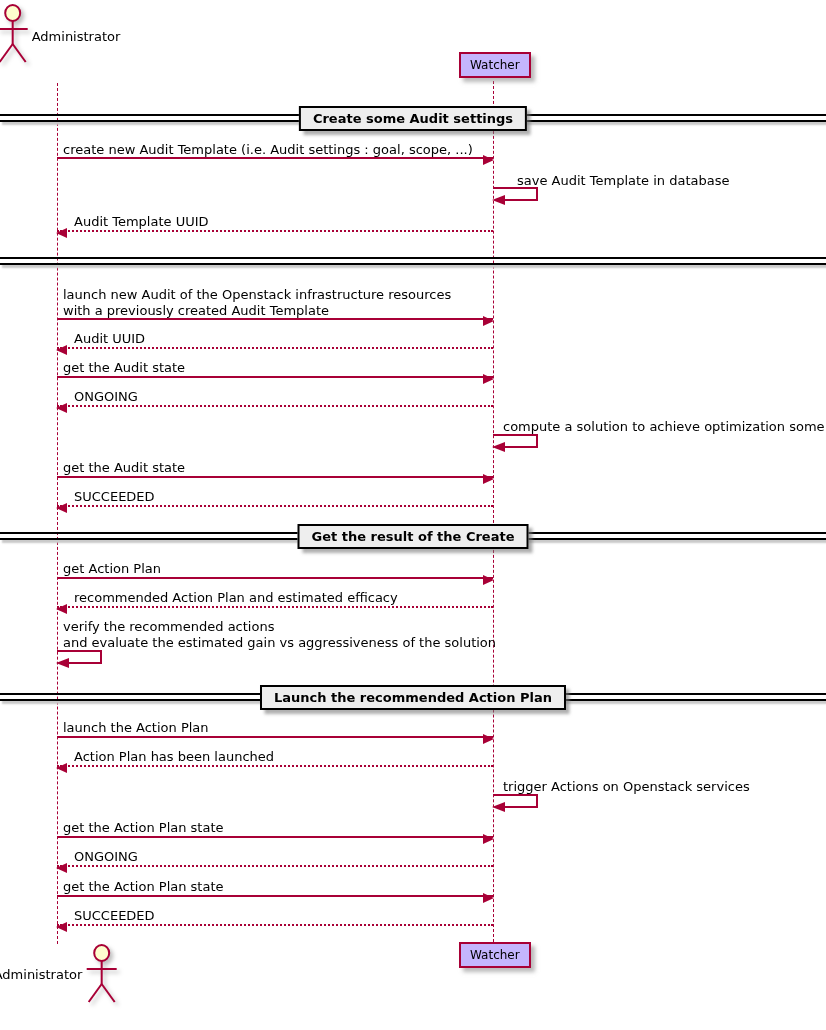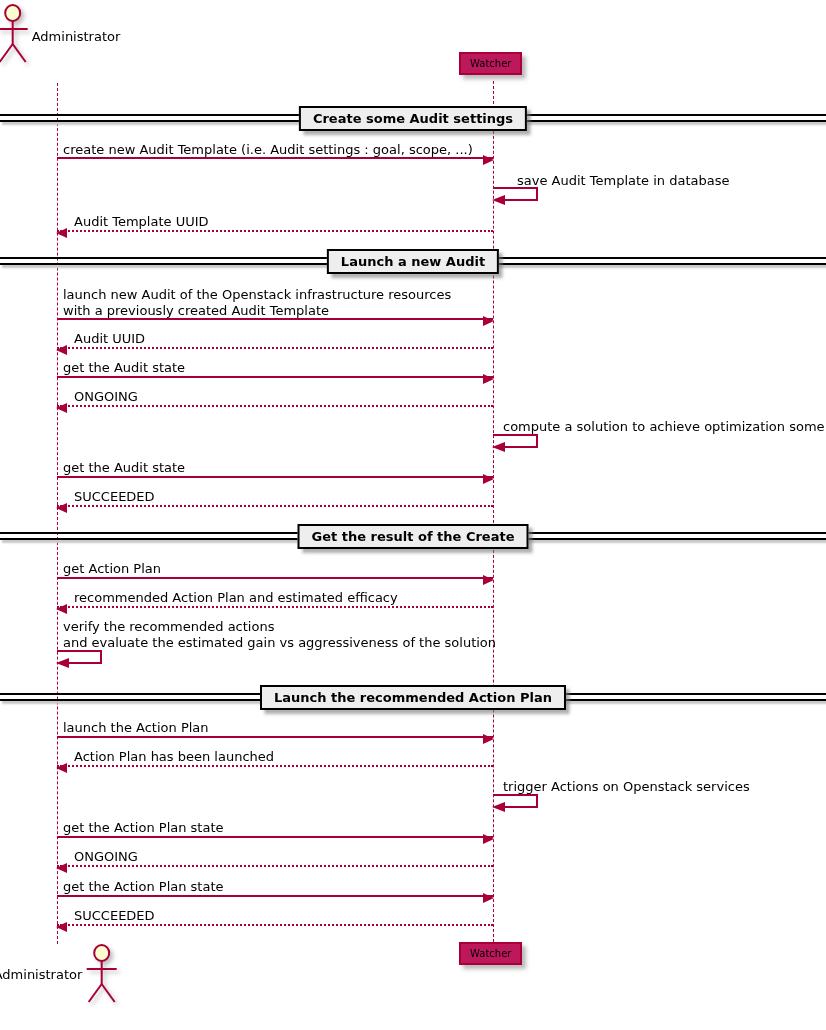--- a/index.html
+++ b/index.html
@@ -9,22 +9,22 @@
   }
   
   .lifeline{position:absolute;width:0;border-left:1px dashed #A80036;}
   
   .actor{position:absolute;transform:translateX(-50%);display:flex;flex-direction:row;align-items:center;}
   .actor-svg{filter:drop-shadow(3px 3px 2px #bfbfbf);}
   .actor-label{font-size:13px;color:#000;margin-top:2px;white-space:nowrap;}
   .actor.bottom .actor-label{order:-1;margin-top:0;margin-bottom:2px;}
   
   .participant{
-    position:absolute;background:#be185d;border:2px solid #A80036;
-    padding:4px 9px;font-size:10px;color:#000;white-space:nowrap;
+    position:absolute;background:#c4b5fd;border:2px solid #A80036;
+    padding:4px 9px;font-size:12px;color:#000;white-space:nowrap;
     box-shadow:4px 4px 4px rgba(150,150,150,0.65);
   }
   
   .divider-lines{
     position:absolute;left:0;right:0;height:4px;
     border-top:2px solid #000;border-bottom:2px solid #000;
     box-shadow:2px 3px 2px #c9c9c9;
   }
   .divider-box{
     position:absolute;left:413px;transform:translateX(-50%);z-index:2;
@@ -77,21 +77,20 @@
     <path d="M12 2 H56 V14 H24" fill="none" stroke="#A80036" stroke-width="2"></path>
     <polygon points="24,9 24,19 11,14" fill="#A80036"></polygon>
   </svg>
 
   <div class="msg-label" style="left:74px;top:214px">Audit Template UUID</div>
   <div class="arrow dotted" style="top:230px">
       <i class="head-l"></i>
     </div>
 
   <div class="divider-lines" style="top:257px"></div>
-  <div class="divider-box" style="top:249px">Launch a new Audit</div>
 
   <div class="msg-label" style="left:63px;top:287px">launch new Audit of the Openstack infrastructure resources
 with a previously created Audit Template</div>
   <div class="arrow solid" style="top:318px">
       <i class="head-r"></i>
     </div>
 
   <div class="msg-label" style="left:74px;top:331px">Audit UUID</div>
   <div class="arrow dotted" style="top:347px">
       <i class="head-l"></i>

